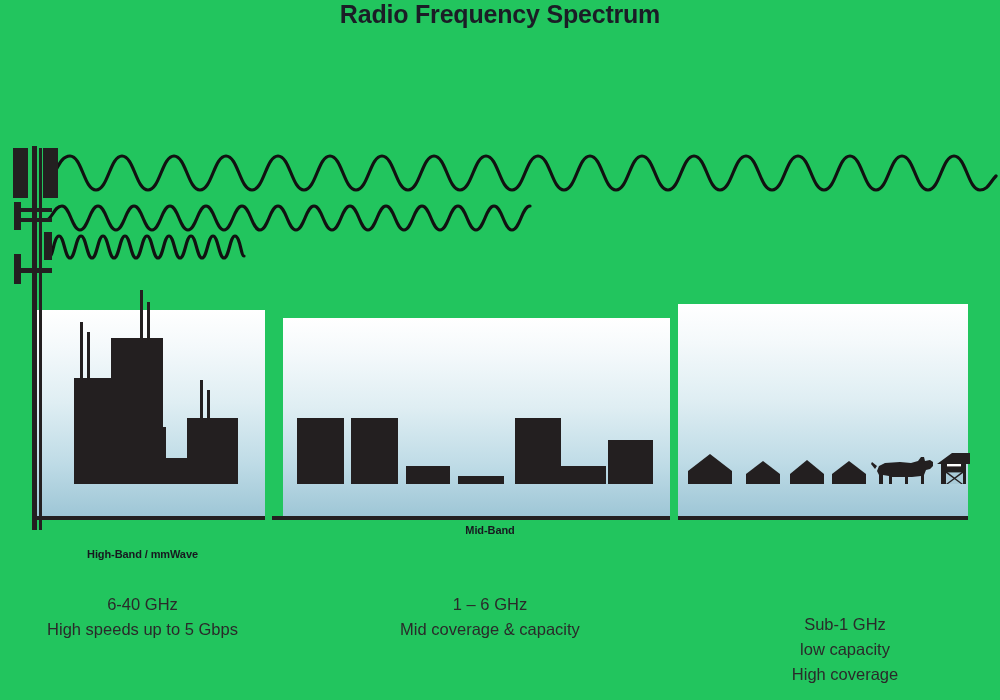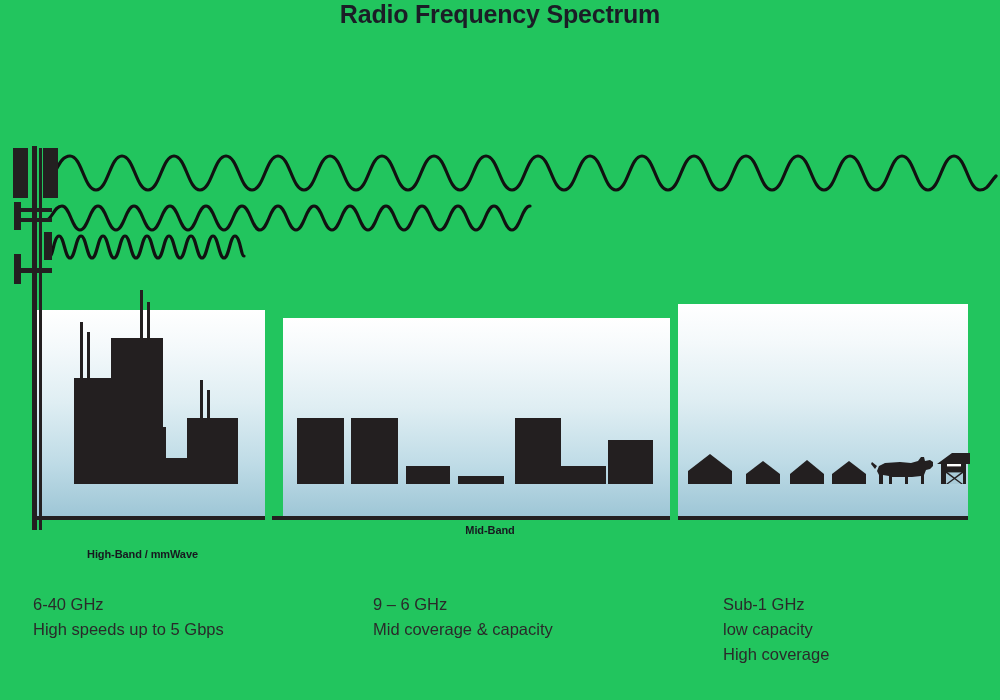--- a/index.html
+++ b/index.html
@@ -34,26 +34,25 @@
   .band-label {
     position: absolute;
     text-align: center;
     font-size: 11px;
     font-weight: bold;
     color: #17181f;
     letter-spacing: -0.1px;
   }
   .band-desc {
     position: absolute;
-    text-align: left;
+    text-align: center;
     font-size: 16.5px;
     color: #2a2a2a;
     line-height: 25px;
     font-weight: normal;
-    margin-left: 33px;
   }
   .panel {
     position: absolute;
     bottom: 184px;
   }
   .panel-sky {
     position: absolute;
     left: 0;
     right: 0;
     bottom: 0;
@@ -213,23 +212,23 @@
   </svg>
 
   <div class="band-label" style="left:0px; top:548px; width:285px;">High-Band / mmWave</div>
   <div class="band-desc" style="left:0px; top:592px; width:285px;">
     <div>6-40 GHz</div>
     <div>High speeds up to 5 Gbps</div>
   </div>
 
   <div class="band-label" style="left:340px; top:524px; width:300px;">Mid-Band</div>
   <div class="band-desc" style="left:340px; top:592px; width:300px;">
-    <div>9 – 6 GHz</div>
+    <div>1 – 6 GHz</div>
     <div>Mid coverage &amp; capacity</div>
   </div>
 
-  <div class="band-desc" style="left:690px; top:592px; width:310px;">
+  <div class="band-desc" style="left:690px; top:612px; width:310px;">
     <div>Sub-1 GHz</div>
     <div>low capacity</div>
     <div>High coverage</div>
   </div>
 
 </div>
 
 </body></html>

